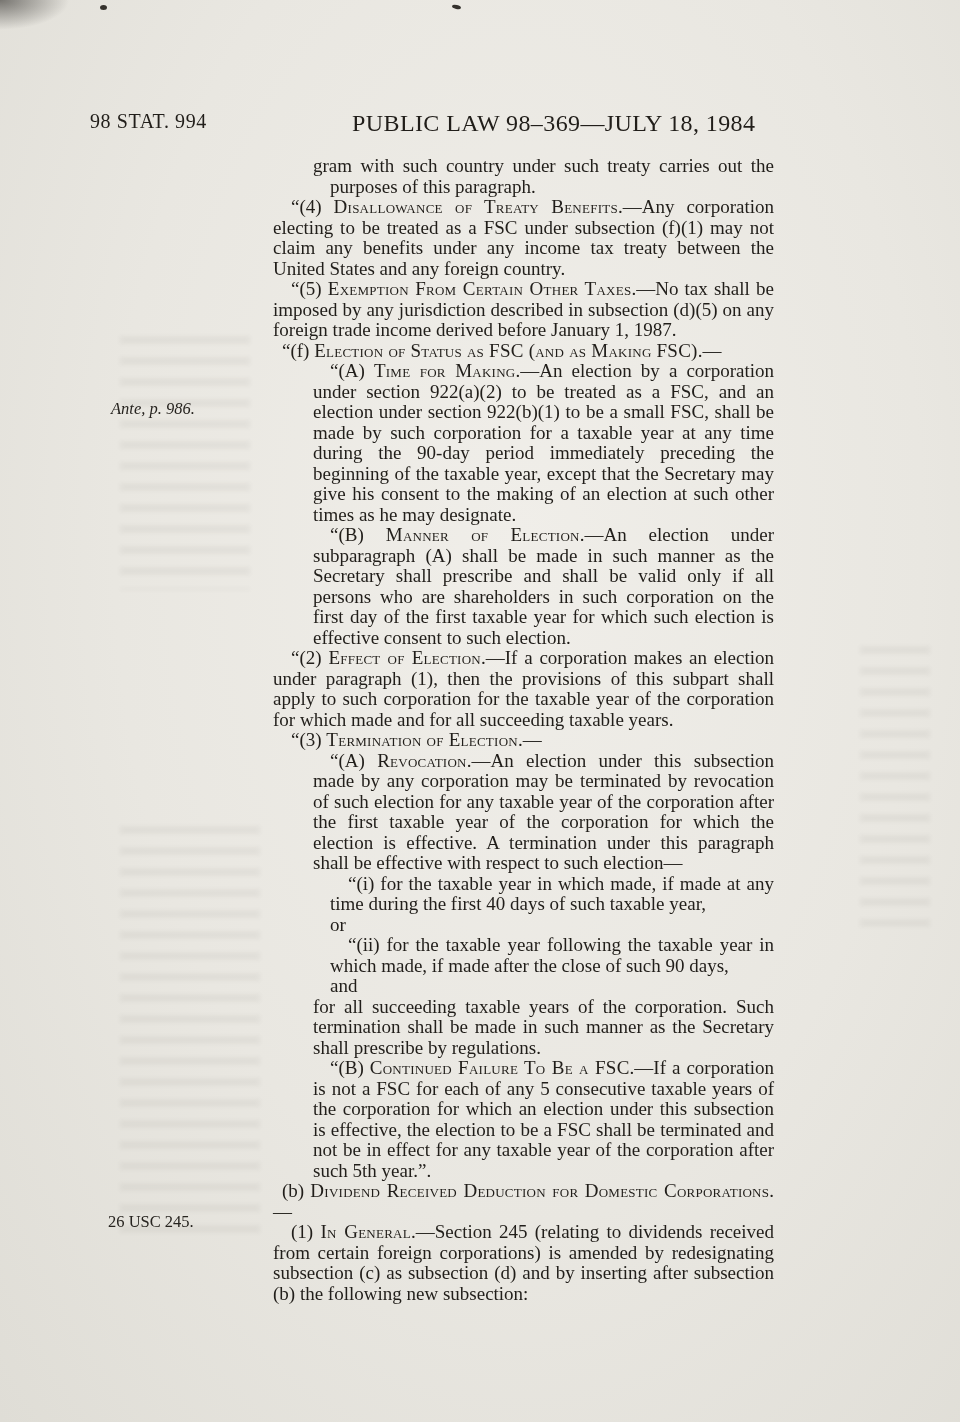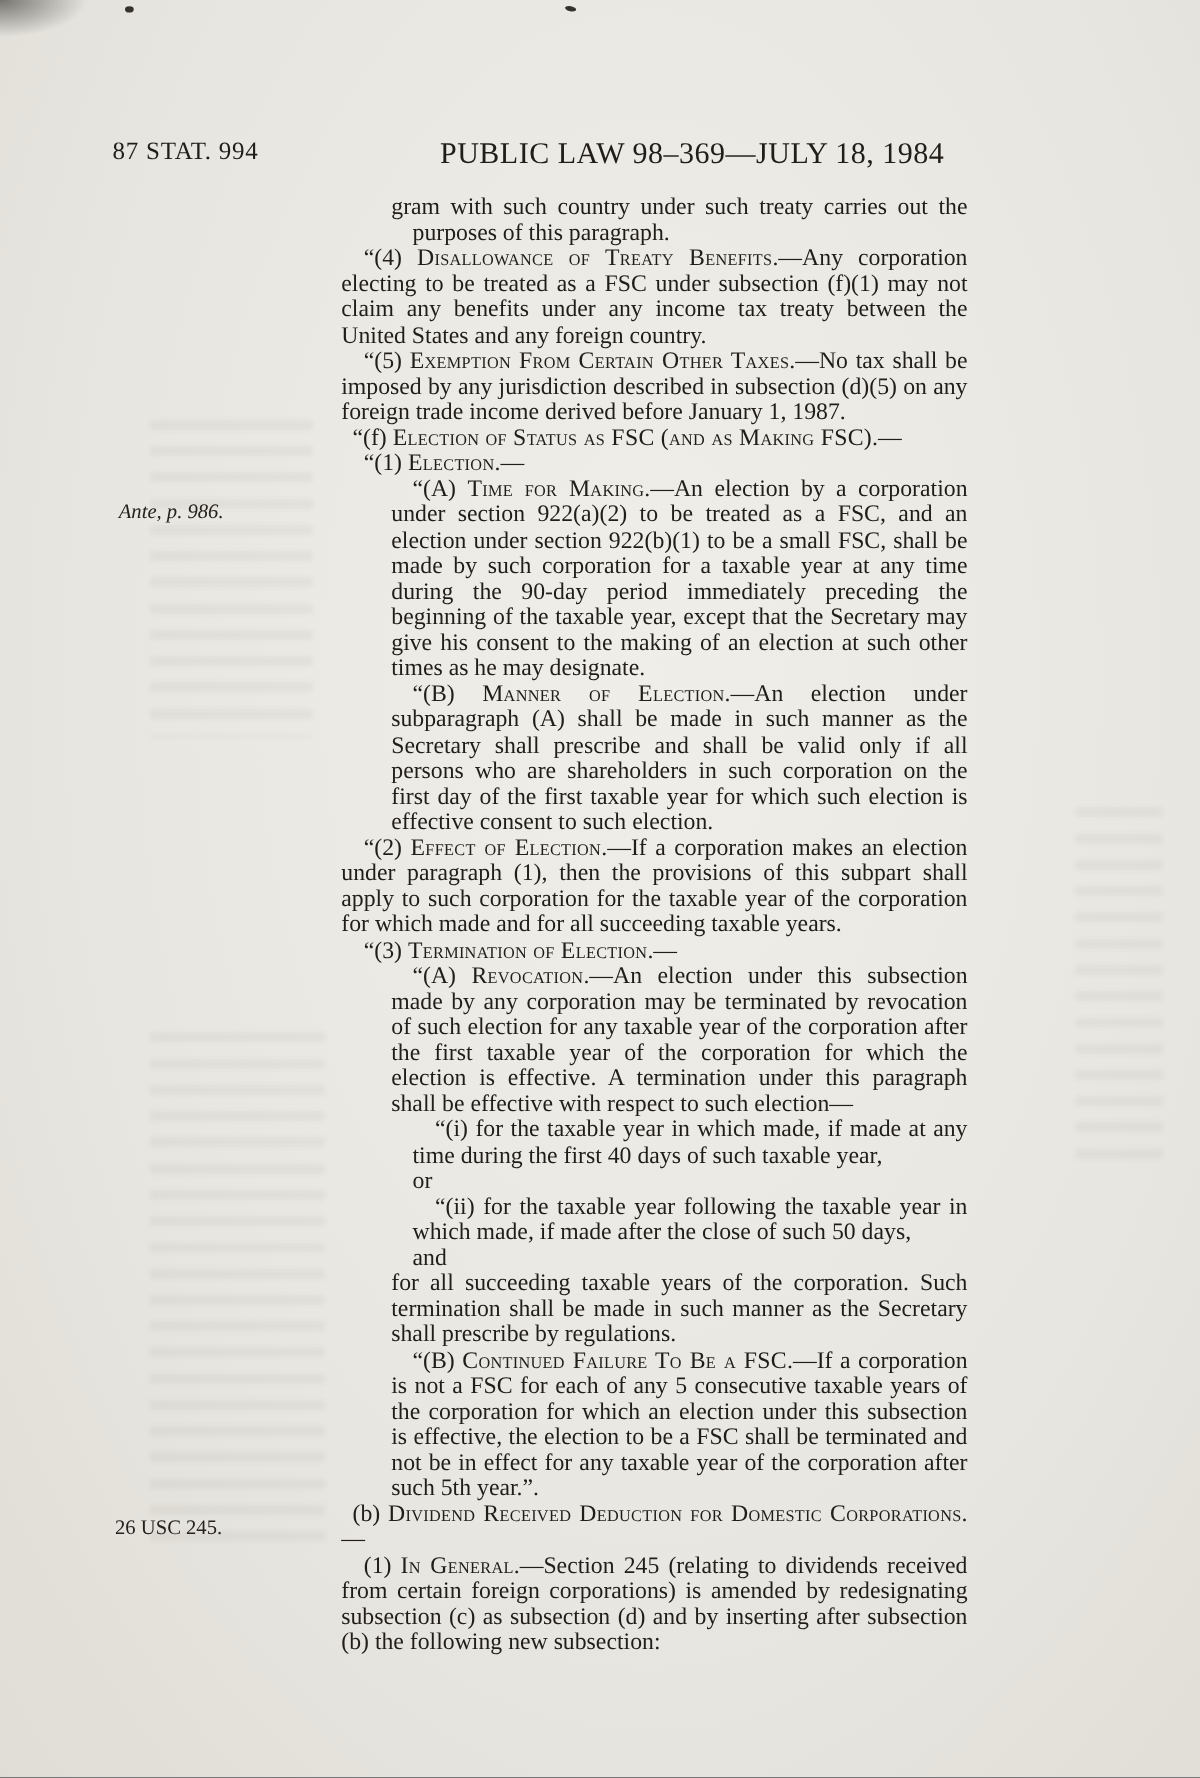--- a/index.html
+++ b/index.html
@@ -23,21 +23,21 @@
     background:repeating-linear-gradient(to bottom, transparent 0 6px, #4a463f 6px 14px, transparent 14px 21px);}
   .ghost-1{left:120px;top:330px;width:130px;height:260px;}
   .ghost-2{left:860px;top:640px;width:70px;height:300px;}
   .ghost-3{left:120px;top:820px;width:140px;height:420px;}
 
   
   .header-stat{position:absolute;left:90px;top:110px;font-size:20px;letter-spacing:.6px;}
   .header-title{position:absolute;left:352px;top:110px;font-size:24px;letter-spacing:.4px;}
 
   
-  .note{position:absolute;font-size:16.5px;color:#26231f;}
+  .note{position:absolute;font-size:16.5px;color:#26231f;margin-left:16px;}
   .note-ante{left:95px;top:399px;font-style:italic;}
   .note-usc{left:92px;top:1212px;}
 
   
   #text-column{position:absolute;left:0;top:156px;width:868px;}
   .stx{
     font-size:19px;line-height:20.5px;
     text-align:justify;
     margin:0 94px 0 0;
   }
@@ -55,38 +55,37 @@
 
 <div class="page">
 
   <div class="corner-shade"></div>
   <div class="speck speck-a"></div>
   <div class="speck speck-b"></div>
   <div class="ghost ghost-1"></div>
   <div class="ghost ghost-2"></div>
   <div class="ghost ghost-3"></div>
 
-  <div class="header-stat">87 STAT. 994</div>
+  <div class="header-stat">98 STAT. 994</div>
   <div class="header-title">PUBLIC LAW 98–369—JULY 18, 1984</div>
 
   <div class="note note-ante">Ante, p. 986.</div>
   <div class="note note-usc">26 USC 245.</div>
 
   <div id="text-column">
       <div class="stx p-cont"><span>gram with such country under such treaty carries out the purposes of this paragraph.</span></div>
       <div class="stx p-par"><span>“(4) </span><span class="sc">Disallowance of Treaty Benefits</span><span>.—Any corporation electing to be treated as a FSC under subsection (f)(1) may not claim any benefits under any income tax treaty between the United States and any foreign country.</span></div>
       <div class="stx p-par"><span>“(5) </span><span class="sc">Exemption From Certain Other Taxes</span><span>.—No tax shall be imposed by any jurisdiction described in subsection (d)(5) on any foreign trade income derived before January 1, 1987.</span></div>
       <div class="stx p-sec"><span>“(f) </span><span class="sc">Election of Status as FSC (and as Making FSC)</span><span>.—</span></div>
-      <div class="stx p-par"><span>“(1) </span><span class="sc">Election</span><span>.—</span></div>
       <div class="stx p-sub"><span>“(A) </span><span class="sc">Time for Making</span><span>.—An election by a corporation under section 922(a)(2) to be treated as a FSC, and an election under section 922(b)(1) to be a small FSC, shall be made by such corporation for a taxable year at any time during the 90-day period immediately preceding the beginning of the taxable year, except that the Secretary may give his consent to the making of an election at such other times as he may designate.</span></div>
       <div class="stx p-sub"><span>“(B) </span><span class="sc">Manner of Election</span><span>.—An election under subparagraph (A) shall be made in such manner as the Secretary shall prescribe and shall be valid only if all persons who are shareholders in such corporation on the first day of the first taxable year for which such election is effective consent to such election.</span></div>
       <div class="stx p-par"><span>“(2) </span><span class="sc">Effect of Election</span><span>.—If a corporation makes an election under paragraph (1), then the provisions of this subpart shall apply to such corporation for the taxable year of the corporation for which made and for all succeeding taxable years.</span></div>
       <div class="stx p-par"><span>“(3) </span><span class="sc">Termination of Election</span><span>.—</span></div>
       <div class="stx p-sub"><span>“(A) </span><span class="sc">Revocation</span><span>.—An election under this subsection made by any corporation may be terminated by revocation of such election for any taxable year of the corporation after the first taxable year of the corporation for which the election is effective. A termination under this paragraph shall be effective with respect to such election—</span></div>
       <div class="stx p-cl"><span>“(i) for the taxable year in which made, if made at any time during the first 40 days of such taxable year,</span><br><span>or</span></div>
-      <div class="stx p-cl"><span>“(ii) for the taxable year following the taxable year in which made, if made after the close of such 50 days,</span><br><span>and</span></div>
+      <div class="stx p-cl"><span>“(ii) for the taxable year following the taxable year in which made, if made after the close of such 90 days,</span><br><span>and</span></div>
       <div class="stx p-flush"><span>for all succeeding taxable years of the corporation. Such termination shall be made in such manner as the Secretary shall prescribe by regulations.</span></div>
       <div class="stx p-sub"><span>“(B) </span><span class="sc">Continued Failure To Be a FSC</span><span>.—If a corporation is not a FSC for each of any 5 consecutive taxable years of the corporation for which an election under this subsection is effective, the election to be a FSC shall be terminated and not be in effect for any taxable year of the corporation after such 5th year.”.</span></div>
       <div class="stx p-sec"><span>(b) </span><span class="sc">Dividend Received Deduction for Domestic Corporations</span><span>.—</span></div>
       <div class="stx p-par"><span>(1) </span><span class="sc">In General</span><span>.—Section 245 (relating to dividends received from certain foreign corporations) is amended by redesignating subsection (c) as subsection (d) and by inserting after subsection (b) the following new subsection:</span></div>
     </div>
 
 </div>
 
 </body></html>

